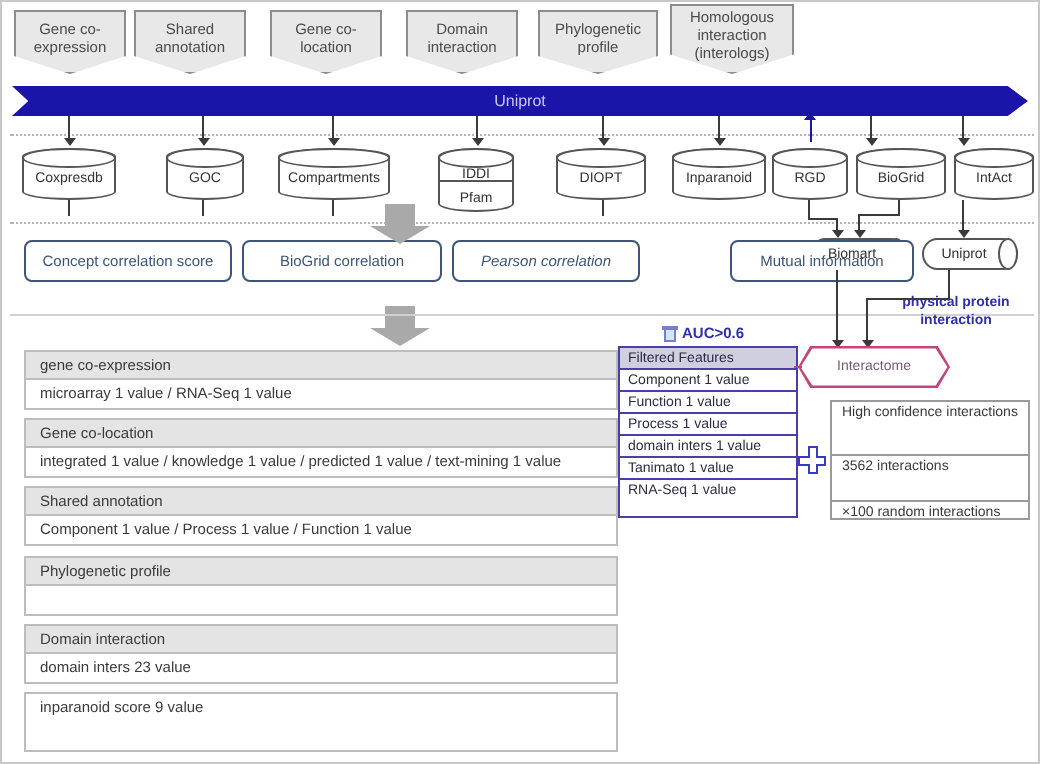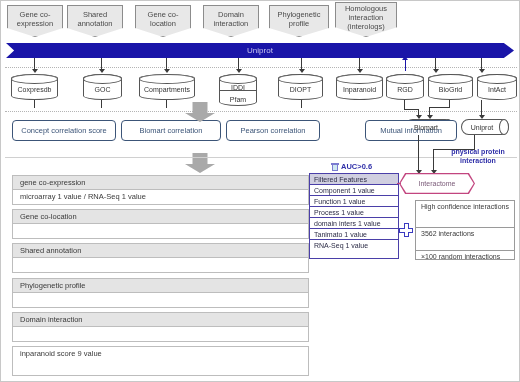--- a/index.html
+++ b/index.html
@@ -254,49 +254,52 @@
   </div>
   <div class="abs hcyl" style="left:460px;top:118px;width:48px;height:16px;">
     <div class="rcap"></div>
     <div class="lbl">Uniprot</div>
   </div>
 
   <div class="abs scorebox" style="left:11px;top:119px;width:104px;height:21px;">
     <span>Concept correlation score</span>
   </div>
   <div class="abs scorebox" style="left:120px;top:119px;width:100px;height:21px;">
-    <span>Biomart correlation</span>
-  </div>
-  <div class="abs scorebox" style="left:225px;top:119px;width:94px;height:21px;">
+    <span>BioGrid correlation</span>
+  </div>
+  <div class="abs scorebox" style="left:225px;top:119px;width:94px;height:21px;font-style:italic;">
     <span>Pearson correlation</span>
   </div>
   <div class="abs scorebox" style="left:324px;top:119px;width:92px;height:21px;margin-left:40px;">
     <span>Mutual information</span>
   </div>
 
   <div class="abs blockarrow" style="left:184px;top:101px;width:30px;height:20px;"></div>
   <div class="abs blockarrow" style="left:184px;top:152px;width:30px;height:20px;"></div>
 
   <div class="abs solidline" style="left:4px;top:156px;width:512px;"></div>
 
   <div class="abs ftbl" style="left:11px;top:174px;width:297px;height:30px;">
     <div class="hd">gene co-expression</div>
     <div class="bd">microarray 1 value / RNA-Seq 1 value</div>
   </div>
   <div class="abs ftbl" style="left:11px;top:208px;width:297px;height:30px;">
     <div class="hd">Gene co-location</div>
+    <div class="bd">integrated 1 value / knowledge 1 value / predicted 1 value / text-mining 1 value</div>
   </div>
   <div class="abs ftbl" style="left:11px;top:242px;width:297px;height:30px;">
     <div class="hd">Shared annotation</div>
+    <div class="bd">Component 1 value / Process 1 value / Function 1 value</div>
   </div>
   <div class="abs ftbl" style="left:11px;top:277px;width:297px;height:30px;">
     <div class="hd">Phylogenetic profile</div>
   </div>
   <div class="abs ftbl" style="left:11px;top:311px;width:297px;height:30px;">
     <div class="hd">Domain interaction</div>
+    <div class="bd">domain inters 23 value</div>
   </div>
   <div class="abs ftbl" style="left:11px;top:345px;width:297px;height:30px;">
     <div class="bd">inparanoid score 9 value</div>
   </div>
 
   <div class="abs" id="auc-label" style="left:331px;top:161px;">
     <span class="trash">
         <b></b>
         <i></i>
       </span>

